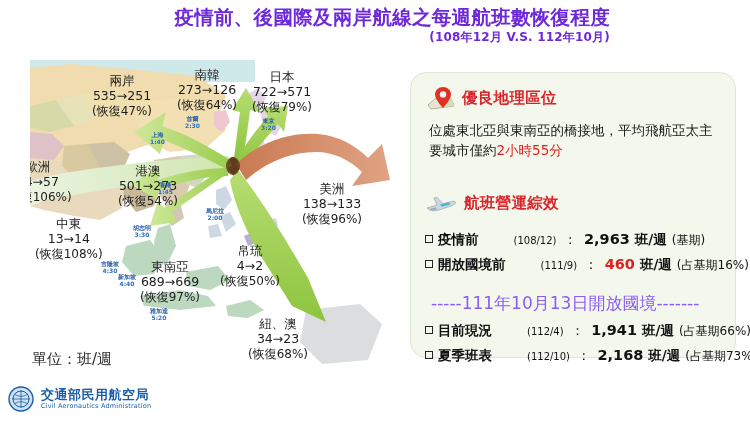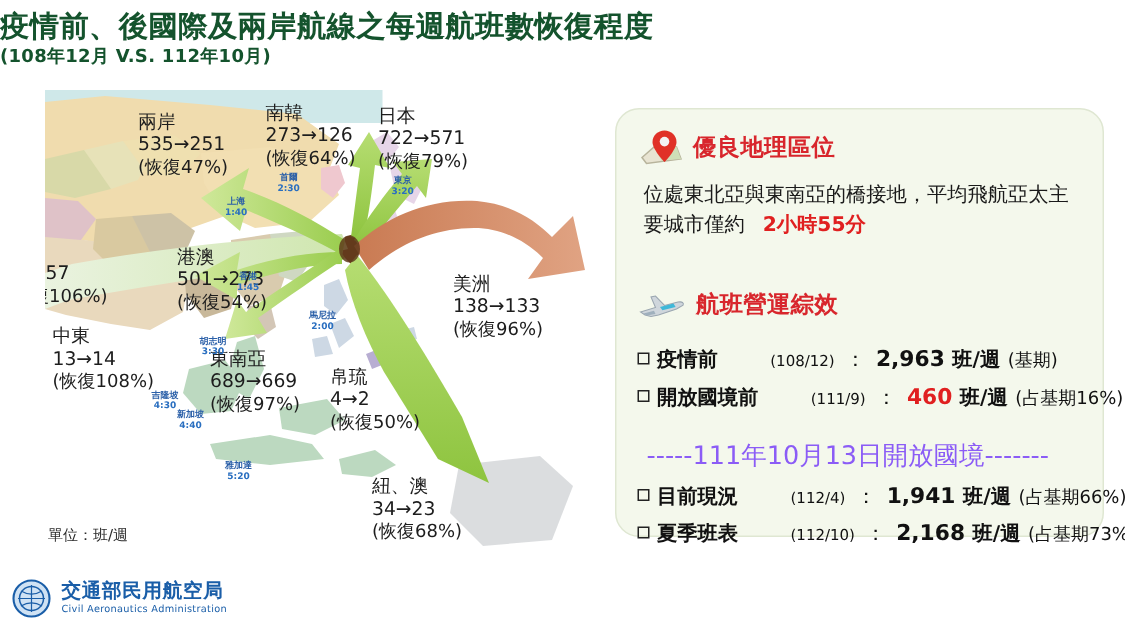--- a/index.html
+++ b/index.html
@@ -6,68 +6,68 @@
   html, body {
     width: 750px; height: 422px;
     font-family: "DejaVu Sans", "Liberation Sans", sans-serif;
     background: #ffffff; overflow: hidden;
   }
   #page { position: relative; width: 750px; height: 422px; background: #fff; }
 
   
   #title-block {
     position: absolute; top: 6px; left: 0; width: 610px;
-    text-align: left; color: #14532d; line-height: 1.25;
+    text-align: right; color: #6d28d9; line-height: 1.25;
   }
   #title-line1 { font-size: 19.5px; font-weight: bold; letter-spacing: .3px; }
   #title-line2 { font-size: 12px; font-weight: bold; letter-spacing: .2px; }
 
   
   #map-area {
     position: absolute; left: 30px; top: 60px; width: 372px; height: 318px;
     overflow: hidden;
   }
   #map-svg { position: absolute; left: 0; top: 0; }
 
   .region-label {
-    position: absolute; text-align: left; color: #1d1d1d;
+    position: absolute; text-align: center; color: #1d1d1d;
     line-height: 1.18; white-space: nowrap;
   }
   .region-label .rl-name { font-size: 12.5px; }
   .region-label .rl-nums { font-size: 12.5px; }
   .region-label .rl-rec  { font-size: 12px; }
 
   .city-marker {
     position: absolute; text-align: center; color: #2a5fa8;
     font-size: 6px; line-height: 1.12; white-space: nowrap; font-weight: bold;
   }
   .city-marker .cm-time { color: #2a6fc0; }
 
   #unit-label {
     position: absolute; left: 32px; top: 350px;
-    font-size: 10px; color: #2b2b2b; white-space: nowrap;
+    font-size: 15px; color: #2b2b2b; white-space: nowrap;
   }
 
   
   #right-panel {
     position: absolute; left: 410px; top: 72px; width: 326px; height: 286px;
     background: #f4f8ec; border: 1px solid #dfe7d2; border-radius: 16px;
   }
   .panel-head { position: absolute; display: flex; align-items: center; gap: 7px; }
   .panel-head .ph-text {
     font-size: 15.5px; font-weight: bold; color: #d8262c; letter-spacing: .3px;
   }
   #geo-head { left: 14px; top: 12px; }
   #ops-head { left: 14px; top: 120px; }
 
   #geo-body {
     position: absolute; left: 18px; top: 47px; width: 296px;
     font-size: 13.5px; color: #1a1a1a; line-height: 1.5;
   }
-  #geo-body .hl { color: #e02020; font-weight: bold; padding-left: 12px; }
+  #geo-body .hl { color: #e02020; font-weight: normal; }
 
   #stats-list { position: absolute; left: 14px; top: 158px; width: 304px; }
   .stat-row {
     display: flex; align-items: baseline; gap: 5px;
     font-size: 13.5px; color: #111; margin-bottom: 7px; white-space: nowrap;
   }
   .stat-box {
     display: inline-block; width: 8px; height: 8px;
     border: 1.4px solid #222; flex: 0 0 auto; position: relative; top: -1px;
   }
@@ -223,21 +223,21 @@
     <div class="region-label" style="left:272px; top:122px;">
       <div class="rl-name">美洲</div>
       <div class="rl-nums">138→133</div>
       <div class="rl-rec">(恢復96%)</div>
     </div>
     <div class="region-label" style="left:5px;   top:157px;">
       <div class="rl-name">中東</div>
       <div class="rl-nums">13→14</div>
       <div class="rl-rec">(恢復108%)</div>
     </div>
-    <div class="region-label" style="left:110px; top:172px;">
+    <div class="region-label" style="left:110px; top:200px;">
       <div class="rl-name">東南亞</div>
       <div class="rl-nums">689→669</div>
       <div class="rl-rec">(恢復97%)</div>
     </div>
     <div class="region-label" style="left:190px; top:184px;">
       <div class="rl-name">帛琉</div>
       <div class="rl-nums">4→2</div>
       <div class="rl-rec">(恢復50%)</div>
     </div>
     <div class="region-label" style="left:218px; top:257px;">

